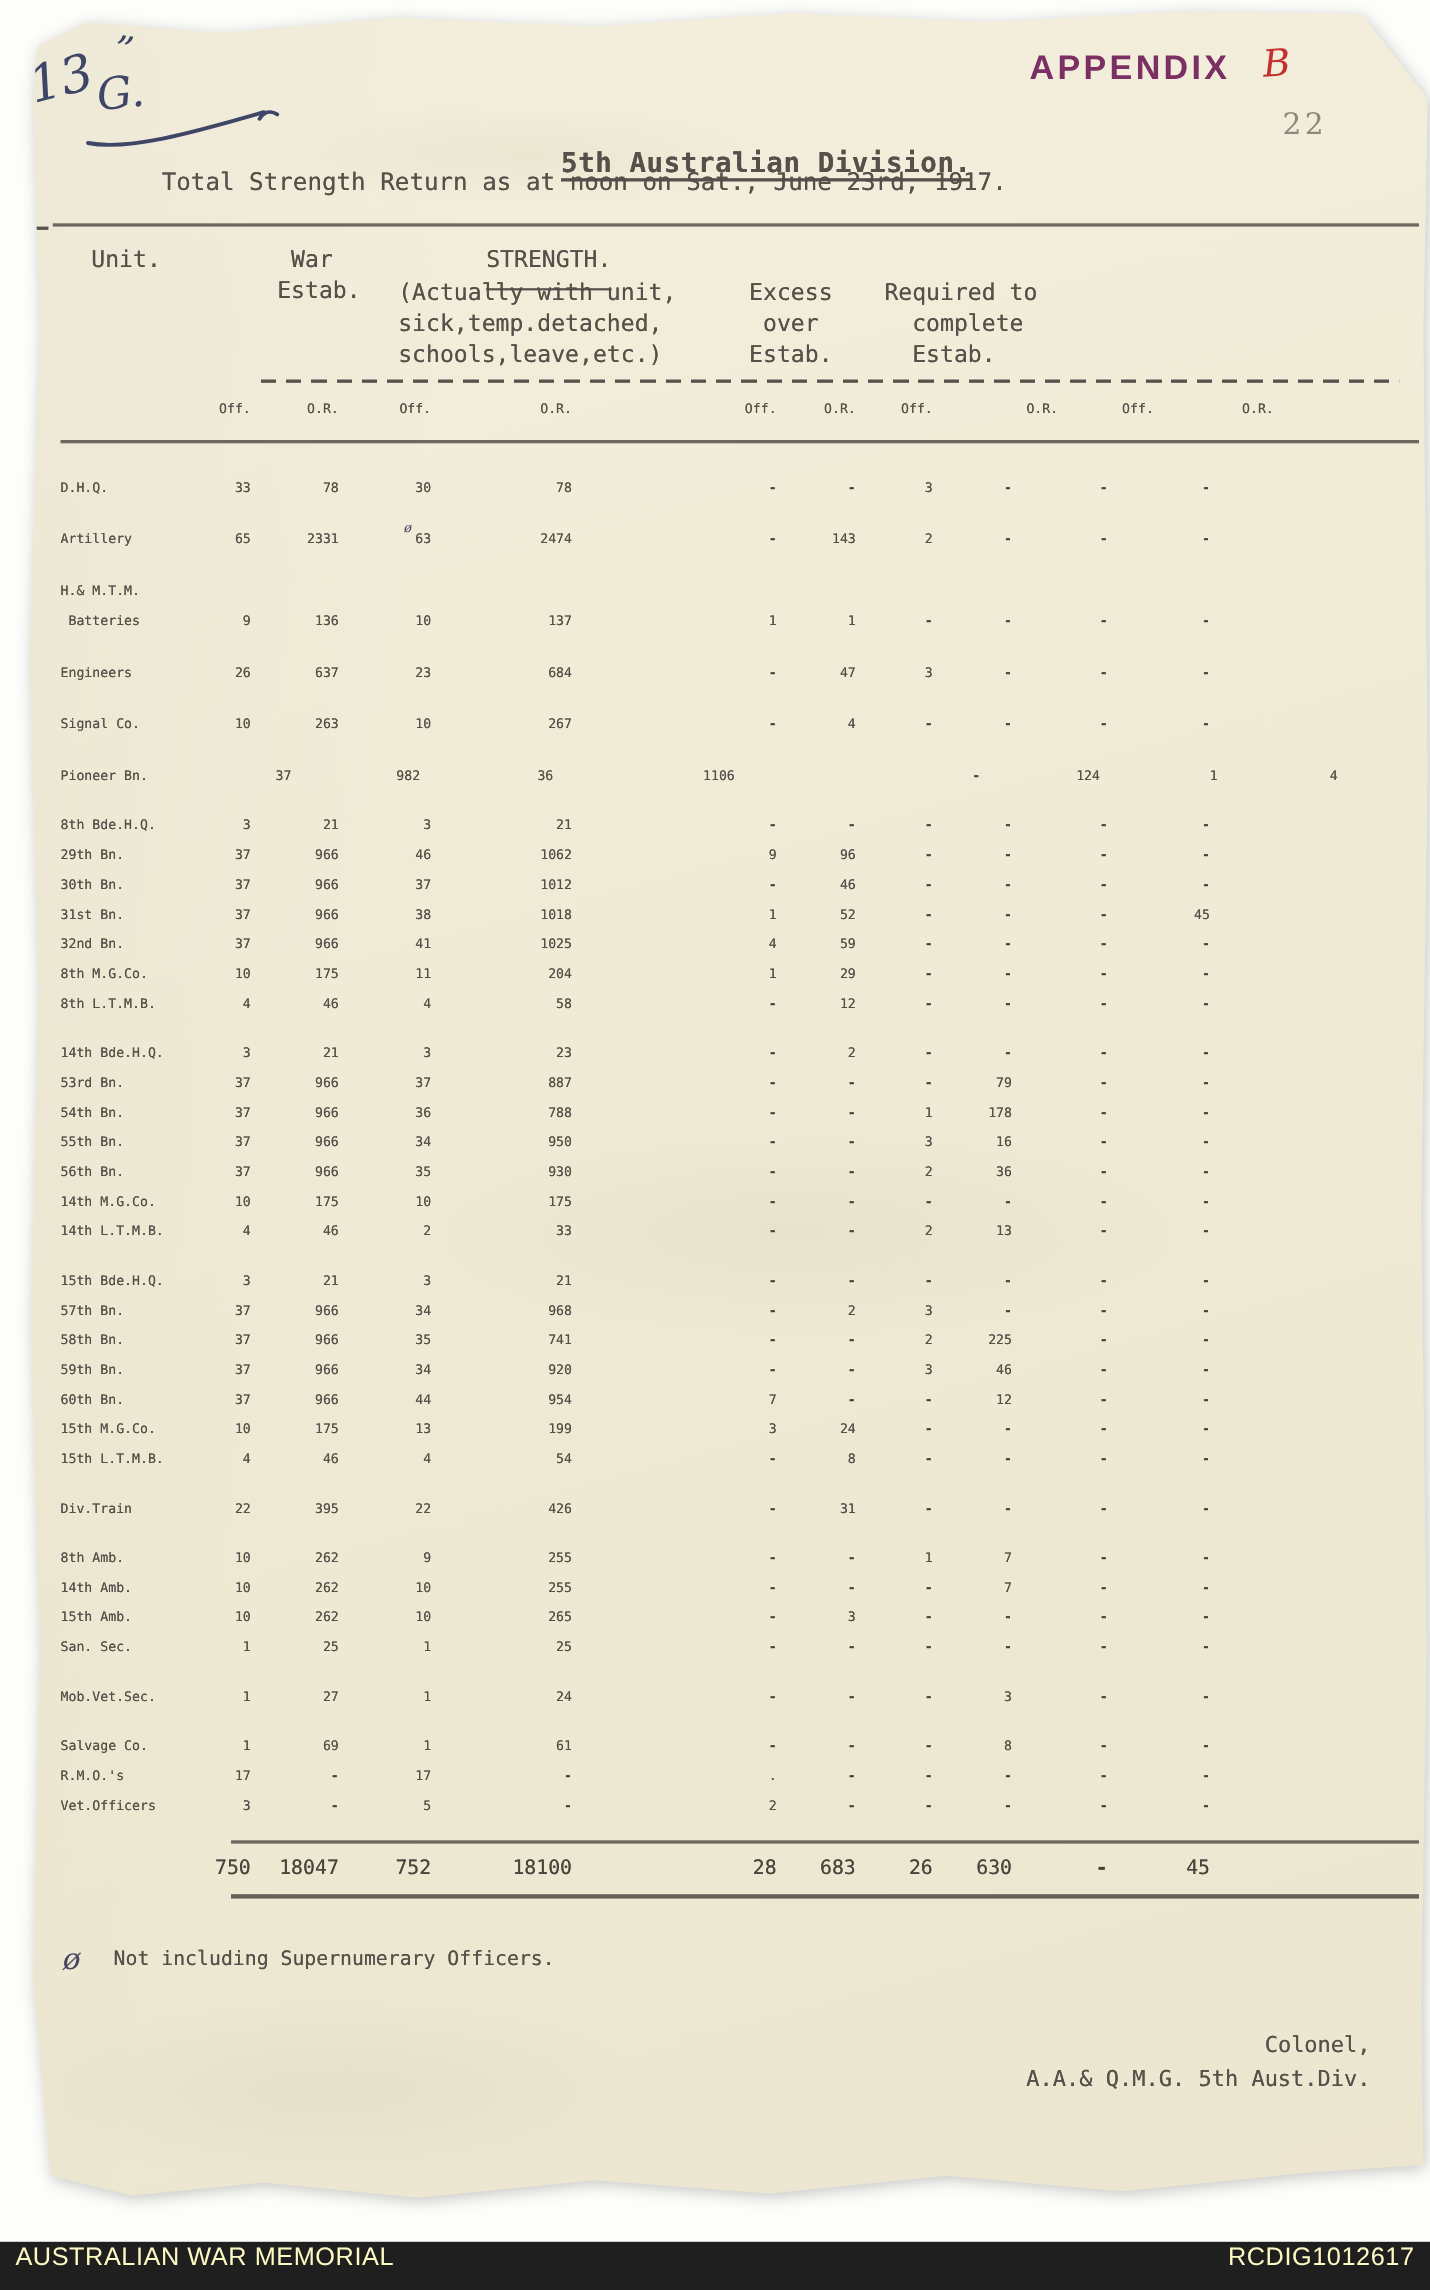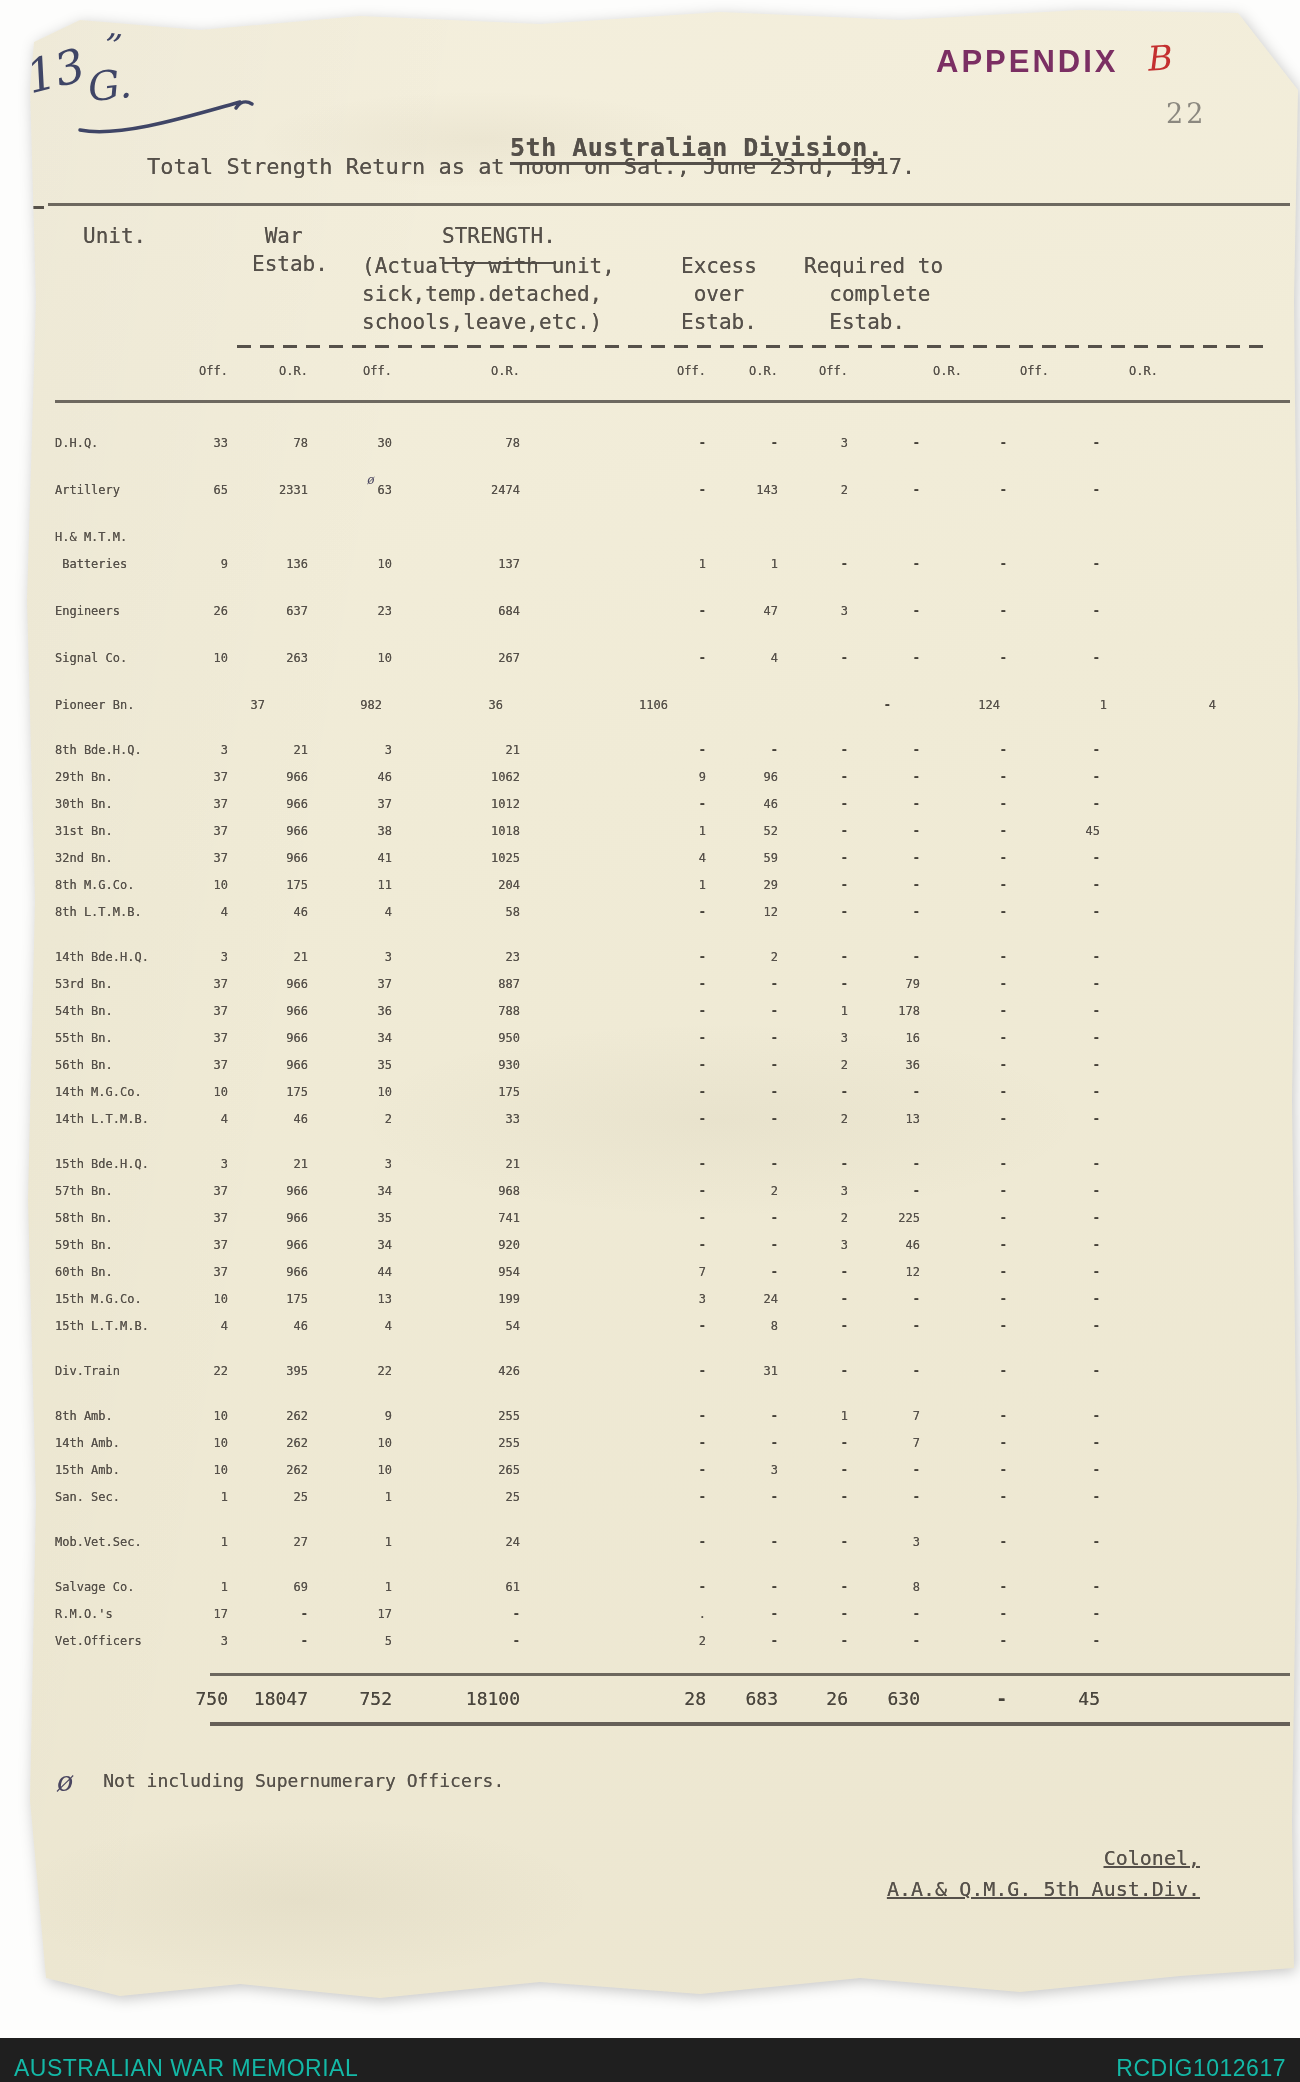--- a/index.html
+++ b/index.html
@@ -66,24 +66,24 @@
   .table-body{position:absolute;left:0;right:0;top:430px;}
   .group{margin-bottom:18px;}
   .group.spread .row{margin-bottom:20px;}
   .group.spread .row:last-child{margin-bottom:0;gap:37px;}
   .rule-tot{margin:16px 10px 0 210px;height:3px;background:#56514a;opacity:.85;}
   .rule-tot2{margin:10px 10px 0 210px;height:4px;background:#56514a;opacity:.9;}
   .totals{margin-top:9px;color:#49453d;font-size:18px;}
   .footnote{margin-top:40px;margin-left:57px;font-size:18px;}
   .footnote .omark2{font-family:"DejaVu Serif",serif;font-style:italic;font-size:27px;
          color:#4a4660;text-shadow:none;margin-right:30px;vertical-align:-4px;}
-  .signature{margin-top:46px;margin-right:100px;text-align:right;font-size:20px;line-height:31px;white-space:pre;text-decoration:underline;}
+  .signature{margin-top:46px;margin-right:54px;text-align:right;font-size:20px;line-height:31px;white-space:pre;}
   
   .footer-bar{position:absolute;left:0;right:0;bottom:0;height:44px;background:#1f1f1f;
-      color:#14b8a6;display:flex;justify-content:space-between;align-items:flex-end;
+      color:#fef9c3;display:flex;justify-content:space-between;align-items:flex-start;
       padding:0 14px;font-family:"Liberation Sans",sans-serif;font-size:23px;letter-spacing:.5px;}
 </style>
 </head>
 <body>
 
 <div class="paper-wrap">
   <div class="paper">
 
     <span class="abs hand hand-13">13</span>
     <span class="abs hand hand-quote">”</span>

